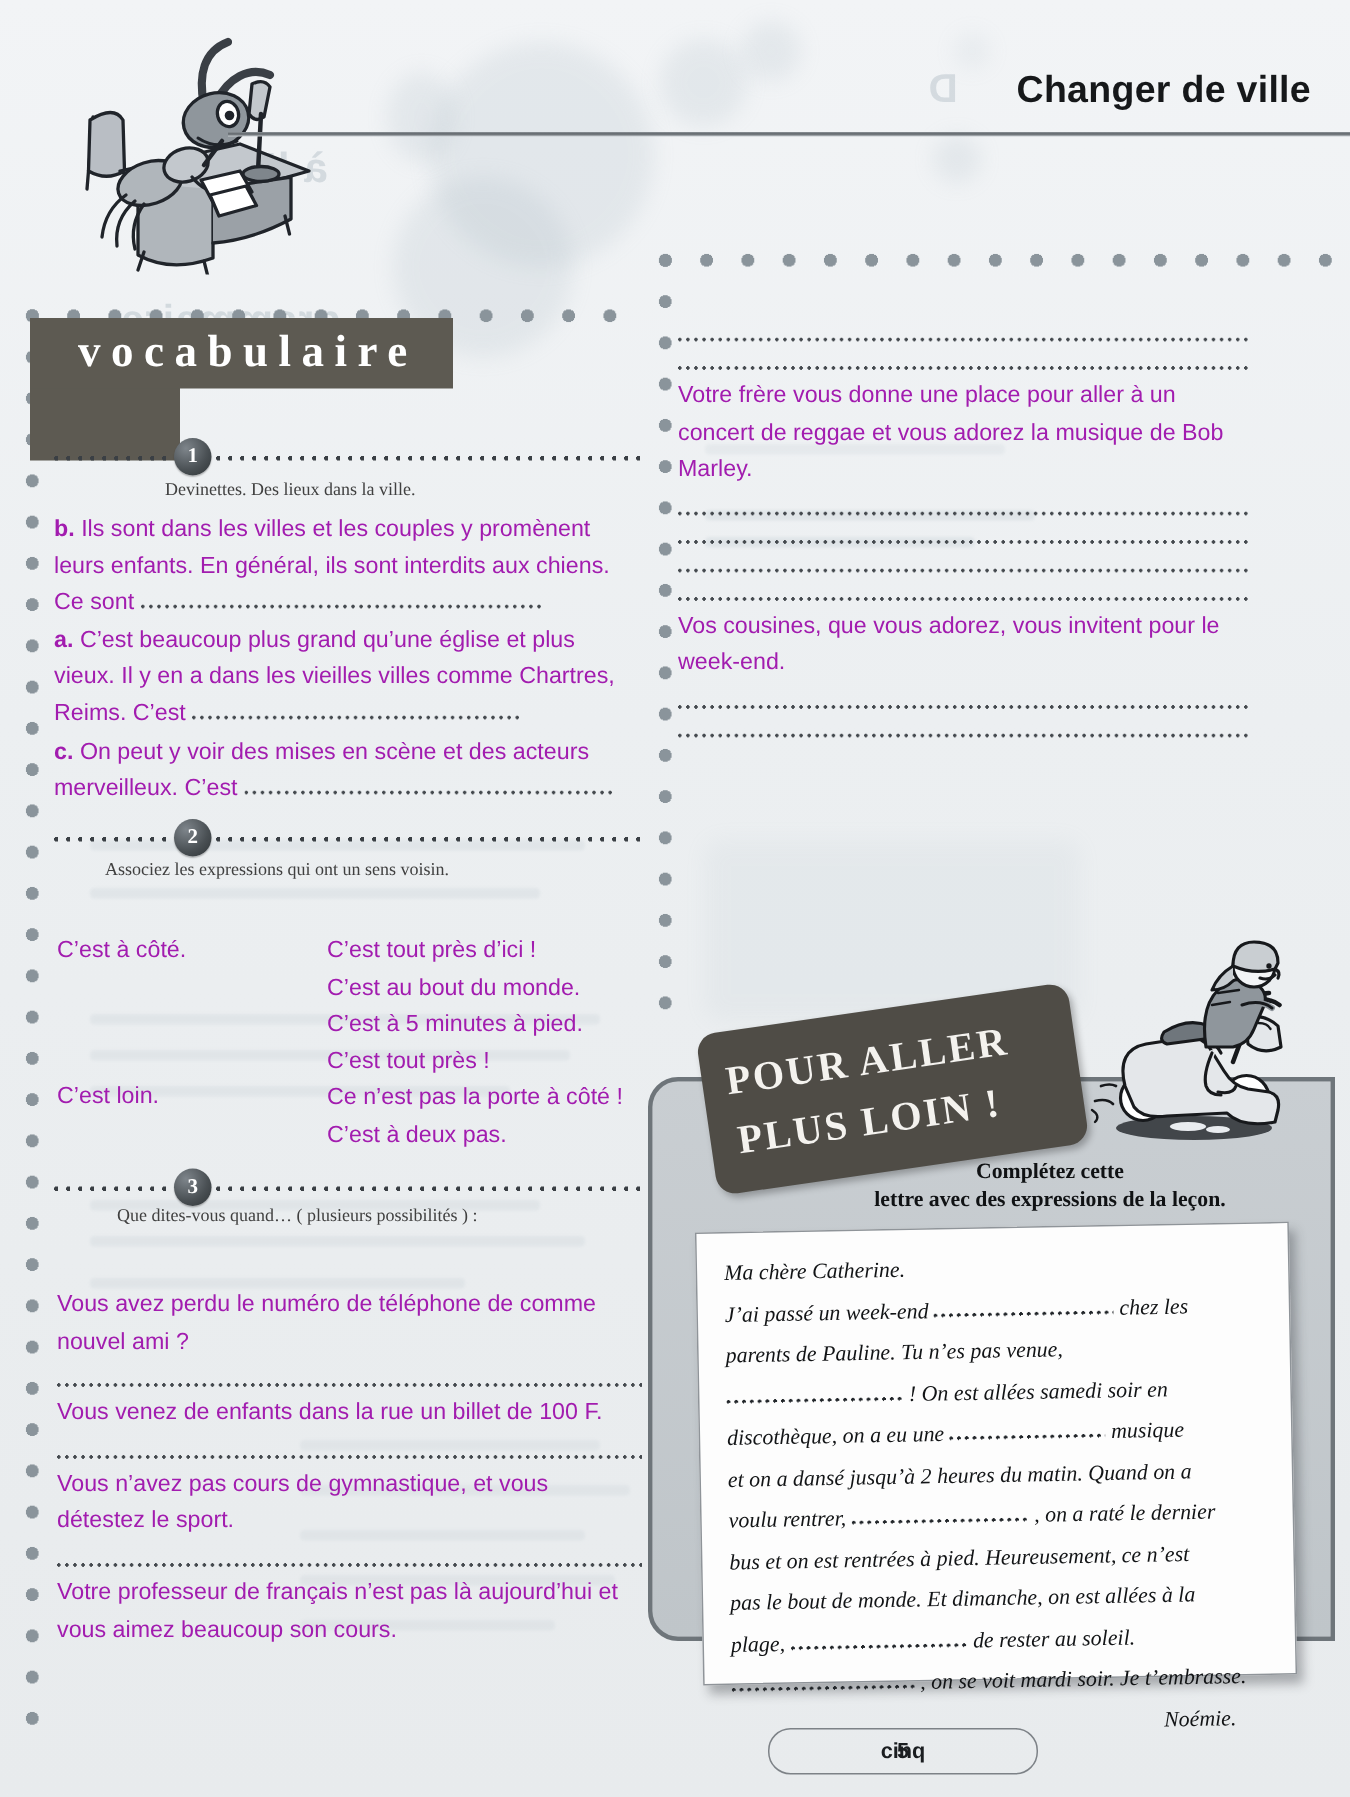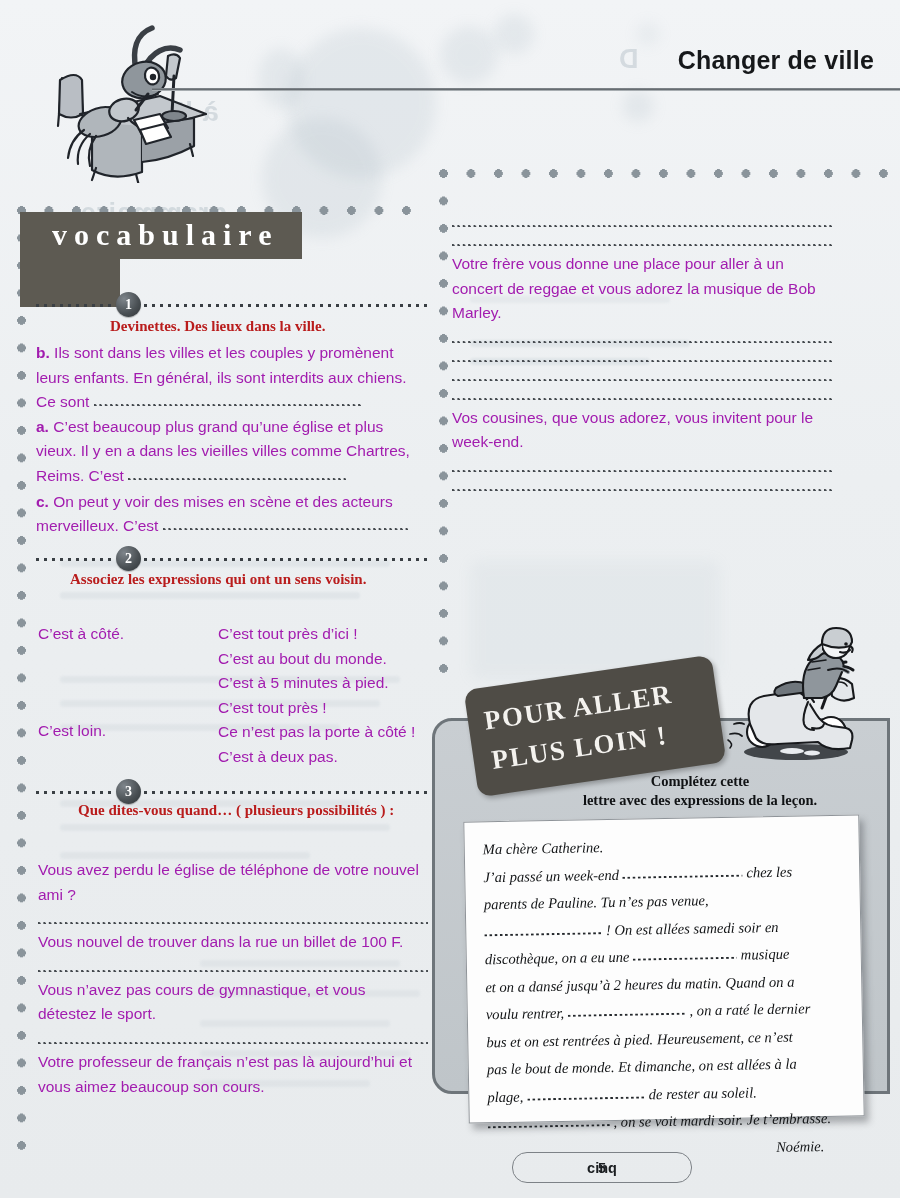--- a/index.html
+++ b/index.html
@@ -49,22 +49,22 @@
   .exh .dl-a{left:0;width:78px;}
   .exh .dl-b{left:108px;right:0;}
   .badge{position:absolute;left:78px;top:0;width:26px;height:18px;}
   .badge .c{position:absolute;left:2px;top:-4px;width:25px;height:25px;border-radius:50%;
      background:radial-gradient(circle at 32% 28%,#7e858b 0%,#4a5054 58%,#2e3336 100%);
      box-shadow:0 1px 1px rgba(0,0,0,.25);}
   .badge .n{position:absolute;left:2px;top:-4px;width:25px;height:25px;line-height:25px;
      text-align:center;color:#fff;font-weight:700;font-size:14px;
      font-family:"Liberation Serif",serif;}
 
-  .inst{font-family:"Liberation Serif",serif;font-weight:700;font-size:15px;
-     line-height:20px;color:#b91c1c;}
+  .inst{font-family:"Liberation Serif",serif;font-weight:400;font-size:12px;
+     line-height:20px;color:#404040;}
   .body-t{font-size:15.5px;line-height:24.6px;color:#a21caf;}
   .body-t b{font-weight:700;}
   .dotfill{display:inline-block;height:13px;vertical-align:-1px;
      background-image:radial-gradient(circle 1.25px at 1.25px 1.25px,#44494e 99%,transparent 100%);
      background-size:5.4px 13px;background-position:0 9px;background-repeat:repeat-x;}
   .ansline{height:13px;margin:6px 0 4px 0;
      background-image:radial-gradient(circle 1.25px at 1.25px 1.25px,#44494e 99%,transparent 100%);
      background-size:5.4px 13px;background-position:0 9px;background-repeat:repeat-x;}
 
   
@@ -249,23 +249,23 @@
 <div class="exh" style="position:absolute;left:36px;top:783px;width:392px;">
   <div class="dline dl-a"></div>
     <div class="dline dl-b"></div>
   <div class="badge">
     <div class="c"></div>
     <div class="n">3</div>
   </div>
 </div>
 <div class="inst" style="position:absolute;left:78px;top:800px;width:330px;">Que dites-vous quand… ( plusieurs possibilités ) :</div>
 <div style="position:absolute;left:38px;top:858px;width:390px;">
-  <div class="body-t">Vous avez perdu le église de téléphone de votre nouvel ami ?</div>
+  <div class="body-t">Vous avez perdu le numéro de téléphone de comme nouvel ami ?</div>
   <div class="ansline"></div>
-  <div class="body-t">Vous nouvel de trouver dans la rue un billet de 100 F.</div>
+  <div class="body-t">Vous venez de enfants dans la rue un billet de 100 F.</div>
   <div class="ansline"></div>
   <div class="body-t">Vous n’avez pas cours de gymnastique, et vous détestez le sport.</div>
   <div class="ansline"></div>
   <div class="body-t">Votre professeur de français n’est pas là aujourd’hui et vous aimez beaucoup son cours.</div>
 </div>
 
 <div class="col-right">
   <div class="dots-v-r"></div>
   <div class="dots-h-r"></div>
   <div style="position:absolute;left:14px;top:42px;width:380px;">

